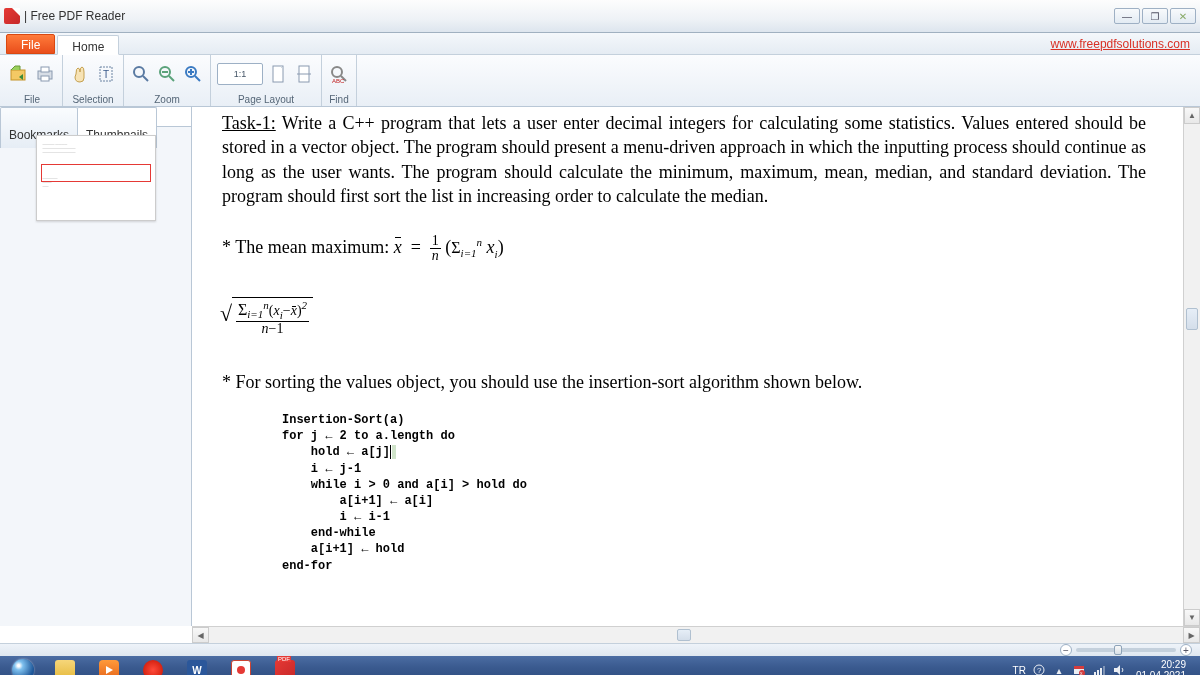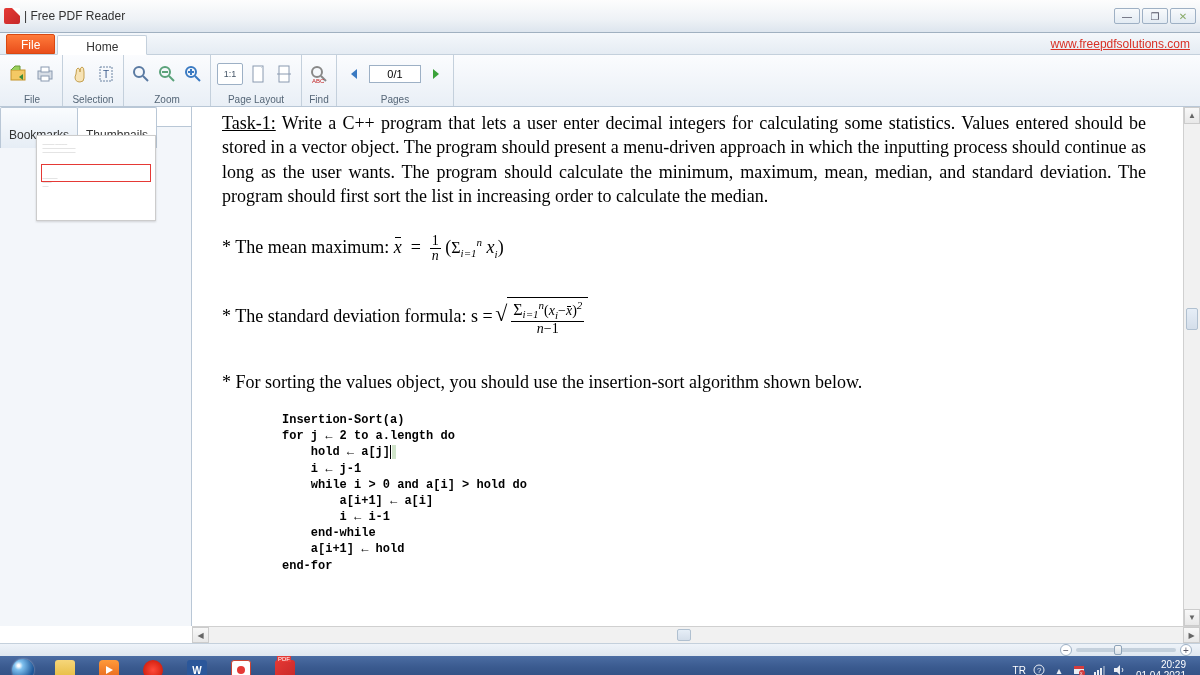--- a/index.html
+++ b/index.html
@@ -10,21 +10,21 @@
     .pdf-icon { width: 16px; height: 16px; background: linear-gradient(135deg, #e53935, #c62828); border-radius: 2px; margin-right: 4px; position: relative; }
     .pdf-icon::before { content: ""; position: absolute; right: 0; top: 0; border-width: 4px; border-style: solid; border-color: #fff #fff transparent transparent; }
     .titlebar-text { font-size: 12px; color: #333; flex: 1; }
     .window-controls { display: flex; gap: 2px; }
     .window-btn { width: 26px; height: 16px; border: 1px solid #9eb0c4; border-radius: 2px; background: linear-gradient(#f8fafc, #e3ebf3); display: flex; align-items: center; justify-content: center; font-size: 10px; color: #556; cursor: pointer; }
     .window-btn.close { color: #8a6; }
     
     
     .menubar { height: 22px; background: linear-gradient(#f4f7fb, #e5ecf3); display: flex; align-items: stretch; border-bottom: 1px solid #c4d0dc; }
     .menu-file { background: linear-gradient(#ff7b3a, #e94e1b); color: #fff; padding: 3px 14px; font-size: 12px; border: 1px solid #d94810; border-radius: 2px 2px 0 0; margin: 1px 0 0 6px; cursor: pointer; }
-    .menu-home { padding: 4px 28px 2px; background: #fff; border: 1px solid #c4d0dc; border-bottom: 1px solid #fff; border-radius: 2px 2px 0 0; margin: 2px 14px -1px 2px; cursor: pointer; font-size: 12px; color: #333; }
+    .menu-home { padding: 4px 14px 2px; background: #fff; border: 1px solid #c4d0dc; border-bottom: 1px solid #fff; border-radius: 2px 2px 0 0; margin: 2px 14px -1px 2px; cursor: pointer; font-size: 12px; color: #333; }
     .menu-link { margin-left: auto; margin-right: 10px; align-self: center; color: #d93025; text-decoration: underline; font-size: 12px; cursor: pointer; }
     
     
     .ribbon { height: 52px; background: linear-gradient(#fbfcfe, #e9eff6); border-bottom: 1px solid #b9c7d6; display: flex; align-items: stretch; padding: 0 2px; }
     .ribbon-group { border-right: 1px solid #c4d0dc; display: flex; flex-direction: column; align-items: center; justify-content: space-between; padding: 2px 6px 0; }
     .ribbon-group-btns { display: flex; align-items: center; gap: 4px; height: 34px; }
     .ribbon-group-label { font-size: 10px; color: #4a6; color: #567; padding-bottom: 1px; }
     .ribbon-icon { width: 22px; height: 22px; display: flex; align-items: center; justify-content: center; border: 1px solid transparent; border-radius: 2px; cursor: pointer; }
     .page-input { width: 52px; height: 18px; border: 1px solid #9db0c5; font-size: 11px; text-align: center; background: #fff; }
     
@@ -164,21 +164,21 @@
             <line x1="5" y1="8" x2="11" y2="8" stroke="#3a7ac2" stroke-width="2"></line>
             <line x1="8" y1="5" x2="8" y2="11" stroke="#3a7ac2" stroke-width="2"></line>
             <line x1="12" y1="12" x2="17" y2="17" stroke="#3a7ac2" stroke-width="2"></line>
           </svg>
         </div>
     </div>
     <div class="ribbon-group-label">Zoom</div>
   </div>
   <div class="ribbon-group">
     <div class="ribbon-group-btns">
-      <div class="ribbon-icon" style="width:26px;border:1px solid #9db0c5;background:#fff;font-size:9px;color:#456;">1:1</div>
+      <div class="ribbon-icon" style="width:46px;border:1px solid #9db0c5;background:#fff;font-size:9px;color:#456;">1:1</div>
       <div class="ribbon-icon">
           <svg width="20" height="20">
             <rect x="5" y="2" width="10" height="16" fill="#fff" stroke="#8a9ab0"></rect>
             <path d="M13 2 L15 4 L13 4 Z" fill="#d0d8e0"></path>
           </svg>
         </div>
       <div class="ribbon-icon">
           <svg width="20" height="20">
             <rect x="5" y="2" width="10" height="16" fill="#fff" stroke="#8a9ab0"></rect>
             <line x1="3" y1="10" x2="17" y2="10" stroke="#8a9ab0"></line>
@@ -191,36 +191,20 @@
     <div class="ribbon-group-btns">
       <div class="ribbon-icon">
           <svg width="20" height="20">
             <circle cx="8" cy="8" r="5" fill="none" stroke="#888" stroke-width="2"></circle>
             <line x1="12" y1="12" x2="17" y2="17" stroke="#888" stroke-width="2"></line>
             <text x="3" y="19" font-size="6" fill="#c02020">ABC</text>
           </svg>
         </div>
     </div>
     <div class="ribbon-group-label">Find</div>
-  </div>
-  <div class="ribbon-group">
-    <div class="ribbon-group-btns">
-      <div class="ribbon-icon">
-          <svg width="16" height="16">
-            <path d="M11 3 L5 8 L11 13 Z" fill="#3a7ac2"></path>
-          </svg>
-        </div>
-      <input class="page-input" value="0/1" style="">
-      <div class="ribbon-icon">
-          <svg width="16" height="16">
-            <path d="M5 3 L11 8 L5 13 Z" fill="#3aa23a"></path>
-          </svg>
-        </div>
-    </div>
-    <div class="ribbon-group-label">Pages</div>
   </div>
 </div>
 
 <div class="workspace">
   <div class="side-tabs">
     <div class="side-tab-row">
       <div class="side-tab">Bookmarks</div>
       <div class="side-tab active">Thumbnails</div>
     </div>
     <div class="thumb-area">
@@ -243,21 +227,20 @@
       </p>
 
       <p class="formula">
         <span>* The mean maximum:  </span>
         <span class="math"><span class="xbar">x</span></span> &nbsp;=&nbsp;
         <span class="frac"><span class="num">1</span><span class="den math">n</span></span>
         (<span class="sum">Σ</span><span class="sub">i=1</span><span class="sup">n</span> <span class="math">x<span class="sub">i</span></span>)
       </p>
 
       <p class="formula big">
-        <span>* The standard deviation formula:  s  =  </span>
         <span class="sqrt"><span class="bar">
           <span class="frac">
             <span class="num"><span class="sum">Σ</span><span class="sub">i=1</span><span class="sup">n</span>(<span class="math">x<span class="sub">i</span></span>−<span class="math xbar">x</span>)<span class="sup">2</span></span>
             <span class="den"><span class="math">n</span>−1</span>
           </span>
         </span></span>
       </p>
 
       <p class="sort-note">* For sorting the values object, you should use the insertion-sort algorithm shown below.</p>
 

